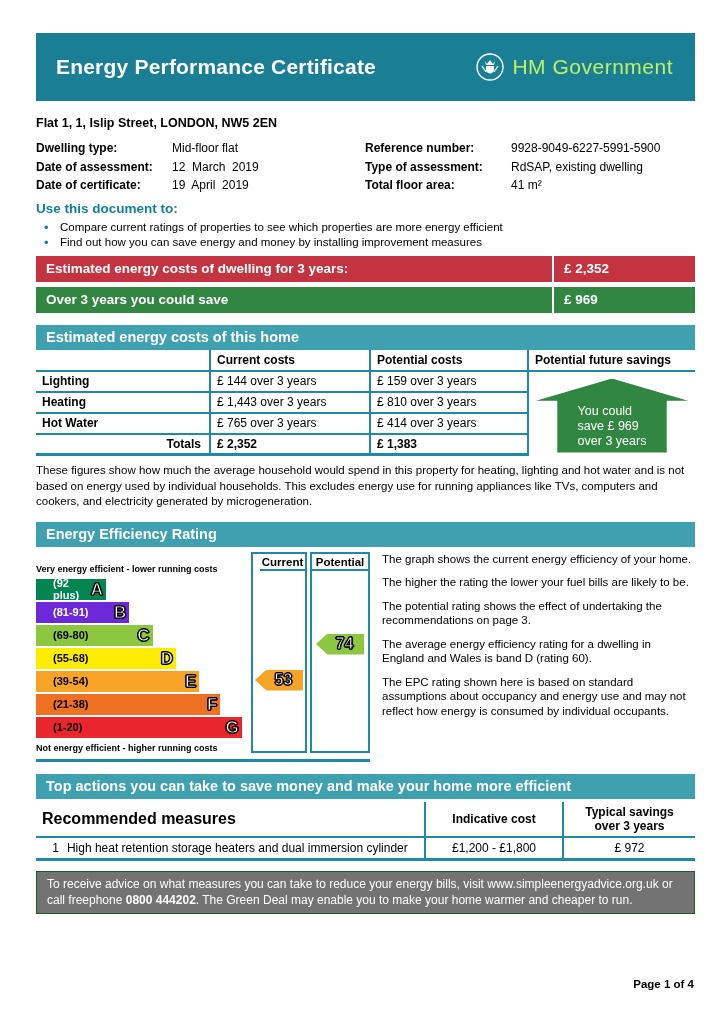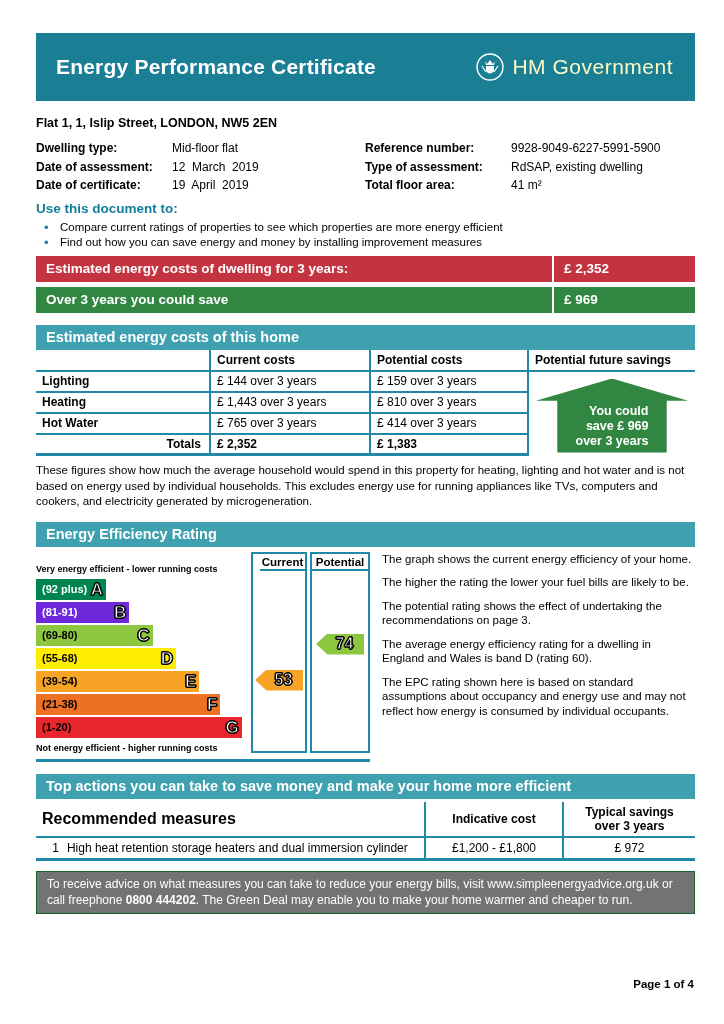--- a/index.html
+++ b/index.html
@@ -10,21 +10,21 @@
     color:#000; position: relative; overflow: hidden;
   }
   .page { position: relative; width: 724px; height: 1024px; padding: 33px 29px 0 36px; }
 
   
   .banner {
     height: 68px; display:flex; align-items:center; justify-content:space-between;
     padding: 0 22px 0 20px; margin-bottom: 15px;
   }
   .banner-title { color:#fff; font-size:21px; font-weight:bold; letter-spacing:.2px; }
-  .gov-logo { display:flex; align-items:center; gap:7px; color:#fef9c3; }
+  .gov-logo { display:flex; align-items:center; gap:7px; color:#bef264; }
   .gov-logo svg { display:block; }
   .gov-text { font-size:21px; font-weight:normal; letter-spacing:.5px; }
 
   
   .address { font-weight:bold; font-size:12.5px; margin: 2px 0 9px 0; }
   .details { display:flex; font-size:12px; margin-bottom: 6px; }
   .d-col { width: 329px; }
   .d-col.right { flex:1; }
   .d-row { display:flex; line-height: 18.5px; }
   .d-label { font-weight:bold; width: 136px; flex-shrink:0; }
@@ -52,35 +52,35 @@
   .costs-table tr.hdr td { border-bottom: 2px solid #2089A8; font-weight: bold; }
   .costs-table tr.body td.bb { border-bottom: 2px solid #2089A8; }
   .costs-table tr.last td { border-bottom: 3px solid #2089A8; }
   .costs-table .rowlab { font-weight: bold; }
   .costs-table .tot-lab { text-align: right; font-weight: bold; padding-right: 8px; }
   .costs-table .tot-val { font-weight: bold; }
   .savings-cell { vertical-align: bottom !important; text-align: center; padding: 0 6px 2px 6px !important; }
   .house {
     width: 152px; height: 74px; margin: 0 auto;
     clip-path: polygon(50% 0%, 100% 30%, 86% 30%, 86% 100%, 14% 100%, 14% 30%, 0% 30%);
-    color:#fff; font-weight:bold; font-size:12.5px; line-height:15px;
-    display:flex; align-items:flex-end; justify-content:center; text-align:right;
+    color:#fff; font-weight:normal; font-size:12.5px; line-height:15px;
+    display:flex; align-items:flex-end; justify-content:center; text-align:left;
     padding-bottom: 4px; white-space: pre-line;
   }
   .note { font-size:11.5px; line-height:15.5px; margin-top:7px; width: 659px; }
 
   
   .rating-wrap { display:flex; margin-top: 5px; }
   .chart { width: 334px; flex-shrink: 0; display:flex; border-bottom: 3px solid #2089A8; padding-bottom: 6px; }
   .bands-area { width: 212px; flex-shrink: 0; }
   .scale-note { font-size: 9px; font-weight: bold; }
   .scale-note.top { height: 27px; display:flex; align-items:flex-end; padding-bottom: 5px; }
   .scale-note.bottom { padding-top: 3px; }
   .band-row { height: 23px; }
-  .band { height: 21px; display:flex; align-items:center; justify-content:space-between; padding: 0 3px 0 6px; }
+  .band { height: 21px; display:flex; align-items:center; justify-content:space-between; padding: 0 3px 0 17px; }
   .range { font-size: 11px; font-weight: bold; }
   .letter {
     color:#fff; font-weight:bold; font-size:17px; line-height:1;
     -webkit-text-stroke: 1px #000;
     text-shadow: -1px 0 #000, 1px 0 #000, 0 -1px #000, 0 1px #000;
   }
   .rating-col { border: 2px solid #2089A8; margin-left: 3px; position: relative; }
   .rating-col.cur { width: 56px; padding-left: 7px; }
   .rating-col.pot { width: 60px; }
   .col-head { height: 17px; line-height: 16px; text-align:center; font-weight:bold; font-size: 11.5px; border-bottom: 2px solid #2089A8; }

